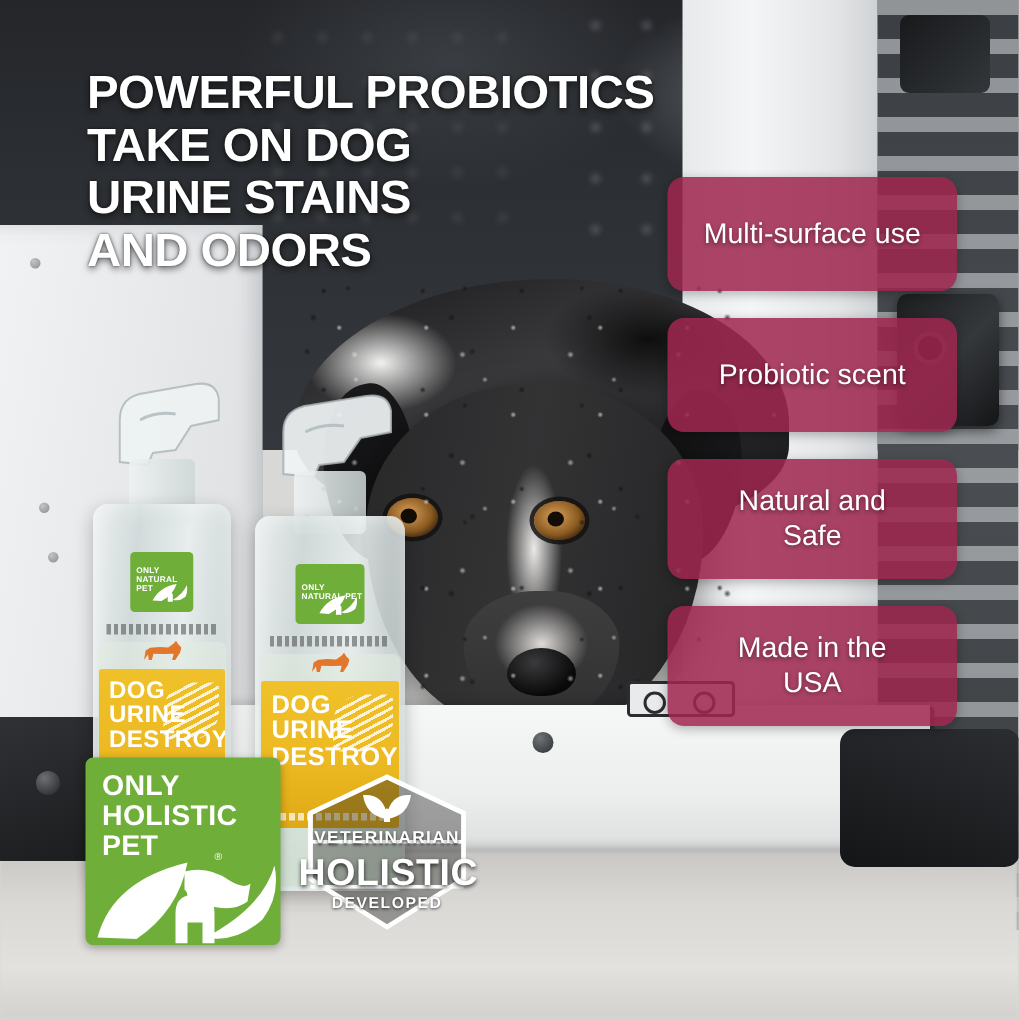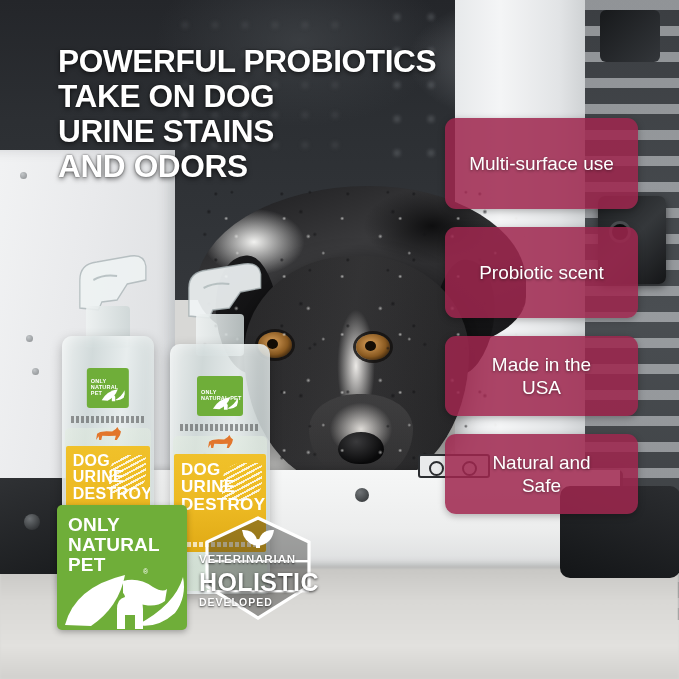--- a/index.html
+++ b/index.html
@@ -305,21 +305,21 @@
     line-height:23px;
     text-align:center;
     display:flex; align-items:center; justify-content:center;
     padding:6px 8px;
     margin-bottom:18px;
     text-shadow:0 1px 3px rgba(0,0,0,.45);
     box-shadow:0 2px 7px rgba(0,0,0,.28);
     white-space:pre-line;
   }
   .badge.h2 { height:80px; }
-  .badge.h1 { height:91px; }
+  .badge.h1 { height:76px; }
 
   
   .onp-logo {
     position:absolute; left:57px; top:505px; width:130px; height:125px;
     background:#6fae39;
     border-radius:5px;
     overflow:hidden;
     box-shadow:0 2px 6px rgba(0,0,0,.3);
   }
   .onp-text {
@@ -332,31 +332,31 @@
     position:absolute; left:86px; top:63px;
     color:#fff; font-size:7px;
   }
   .onp-mark { position:absolute; left:4px; top:62px; width:126px; height:62px; }
 
   .holistic {
     position:absolute; left:199px; top:512px; width:118px; height:112px;
   }
   .hol-svg { position:absolute; inset:0; width:100%; height:100%; }
   .hol-v {
-    position:absolute; left:0; top:41px; width:118px; text-align:left;
+    position:absolute; left:0; top:41px; width:118px; text-align:center;
     color:#fff; font-size:11.5px; font-weight:bold; letter-spacing:.9px;
     text-shadow:0 1px 2px rgba(0,0,0,.7);
   }
   .hol-h {
     position:absolute; left:0; top:56px; width:118px; text-align:right;
     color:#fff; font-size:25px; font-weight:bold; letter-spacing:.4px;
     text-shadow:0 1px 3px rgba(0,0,0,.75);
   }
   .hol-d {
-    position:absolute; left:0; top:84px; width:118px; text-align:left;
+    position:absolute; left:0; top:84px; width:118px; text-align:center;
     color:#fff; font-size:10.5px; font-weight:bold; letter-spacing:1px;
     text-shadow:0 1px 2px rgba(0,0,0,.7);
   }
 </style>
 </head>
 <body>
 
 <div id="stage">
 
   <div class="photo">
@@ -466,29 +466,29 @@
   </div>
 
   <div class="headline">POWERFUL PROBIOTICS
 TAKE ON DOG
 URINE STAINS
 AND ODORS</div>
 
   <div class="badges">
     <div class="badge h1">Multi-surface use</div>
     <div class="badge h1">Probiotic scent</div>
+    <div class="badge h2">Natural and
+Safe</div>
     <div class="badge h2">Made in the
 USA</div>
-    <div class="badge h2">Natural and
-Safe</div>
   </div>
 
   <div class="onp-logo">
     <div class="onp-text">ONLY
-NATURAL
+HOLISTIC
 PET</div>
     <div class="onp-reg">®</div>
     <svg class="onp-mark" viewBox="0 0 126 62">
       <path d="M4 58 Q14 20 64 8 Q58 40 30 59 Z" fill="#ffffff"></path>
       <path d="M122 10 Q114 38 76 58 Q96 62 114 46 Q126 30 122 10 Z" fill="#ffffff"></path>
       <path d="M62 14 Q78 10 92 20 Q102 26 106 22 L104 34 Q96 40 84 38 Q70 36 62 26 Z" fill="#ffffff"></path>
       <path d="M56 62 L56 42 Q56 32 64 30 L62 22 L70 28 L76 28 Q82 32 82 42 L82 62 L74 62 L74 48 L64 48 L64 62 Z" fill="#ffffff"></path>
     </svg>
   </div>
 

